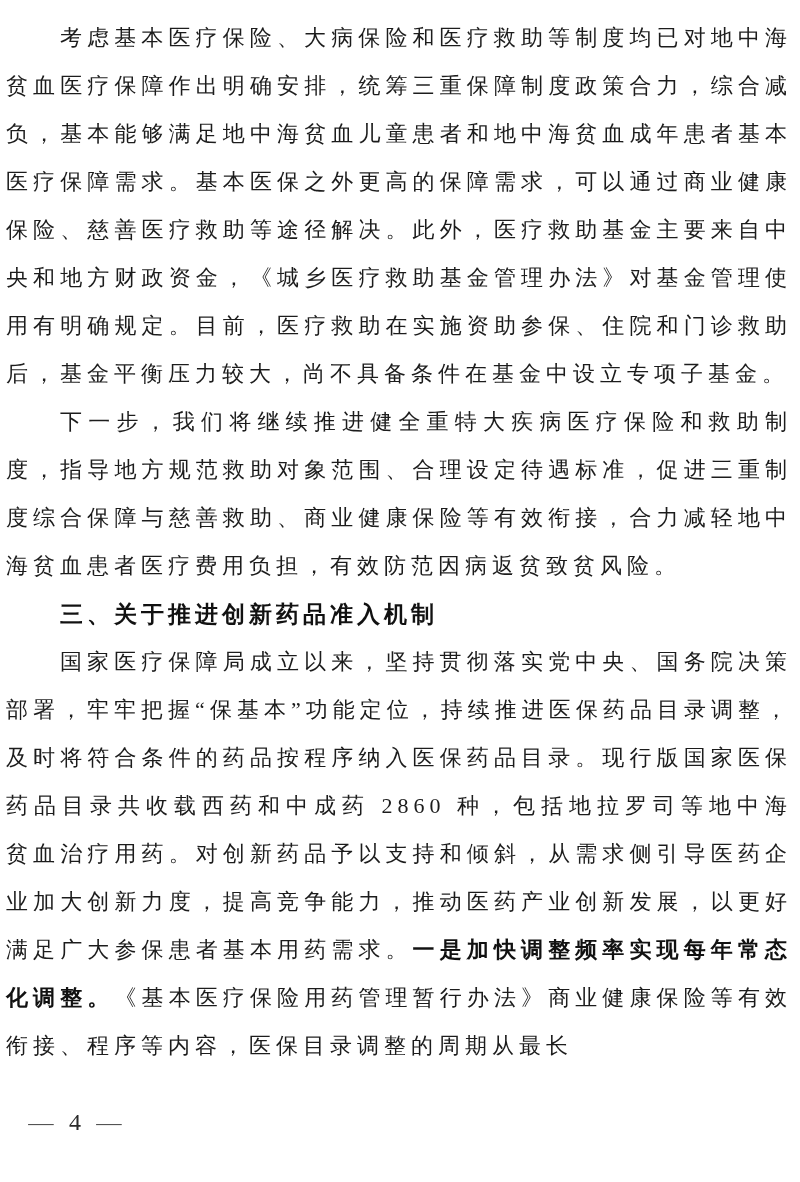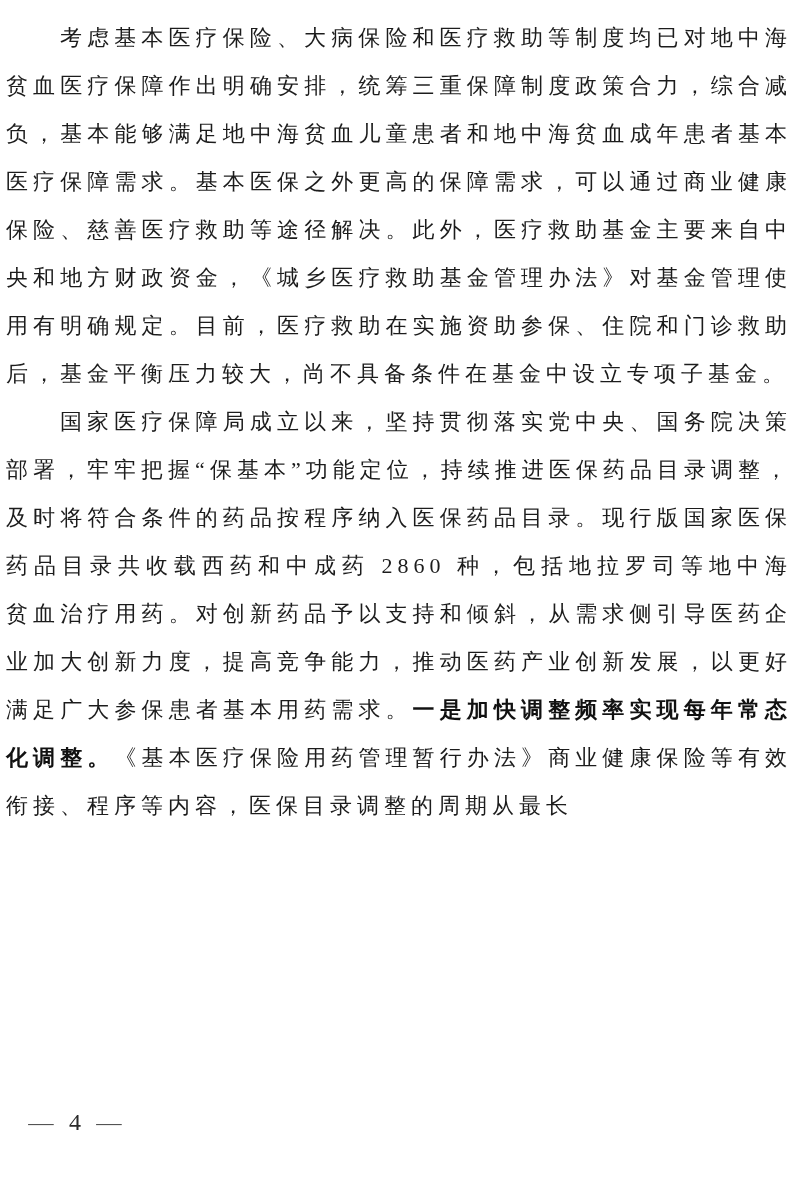--- a/index.html
+++ b/index.html
@@ -73,21 +73,23 @@
 </style>
 </head>
 <body>
 
 <div class="page">
 
   <main class="doc-body">
 
     <p class="para">考虑基本医疗保险、大病保险和医疗救助等制度均已对地中海贫血医疗保障作出明确安排，统筹三重保障制度政策合力，综合减负，基本能够满足地中海贫血儿童患者和地中海贫血成年患者基本医疗保障需求。基本医保之外更高的保障需求，可以通过商业健康保险、慈善医疗救助等途径解决。此外，医疗救助基金主要来自中央和地方财政资金，《城乡医疗救助基金管理办法》对基金管理使用有明确规定。目前，医疗救助在实施资助参保、住院和门诊救助后，基金平衡压力较大，尚不具备条件在基金中设立专项子基金。</p>
 
+    <p class="para">下一步，我们将继续推进健全重特大疾病医疗保险和救助制度，指导地方规范救助对象范围、合理设定待遇标准，促进三重制度综合保障与慈善救助、商业健康保险等有效衔接，合力减轻地中海贫血患者医疗费用负担，有效防范因病返贫致贫风险。</p>
 
+    <h2 class="section-heading">三、关于推进创新药品准入机制</h2>
 
     <p class="para"><span>国家医疗保障局成立以来，坚持贯彻落实党中央、国务院决策部署，牢牢把握“保基本”功能定位，持续推进医保药品目录调整，及时将符合条件的药品按程序纳入医保药品目录。现行版国家医保药品目录共收载西药和中成药 2860 种，包括地拉罗司等地中海贫血治疗用药。对创新药品予以支持和倾斜，从需求侧引导医药企业加大创新力度，提高竞争能力，推动医药产业创新发展，以更好满足广大参保患者基本用药需求。</span><span class="bold-emphasis">一是加快调整频率实现每年常态化调整。</span><span>《基本医疗保险用药管理暂行办法》商业健康保险等有效衔接、程序等内容，医保目录调整的周期从最长</span></p>
 
   </main>
 
   <footer class="page-footer">
     <span class="footer-dash">—</span>
     <span class="page-number">4</span>
     <span class="footer-dash">—</span>
   </footer>

